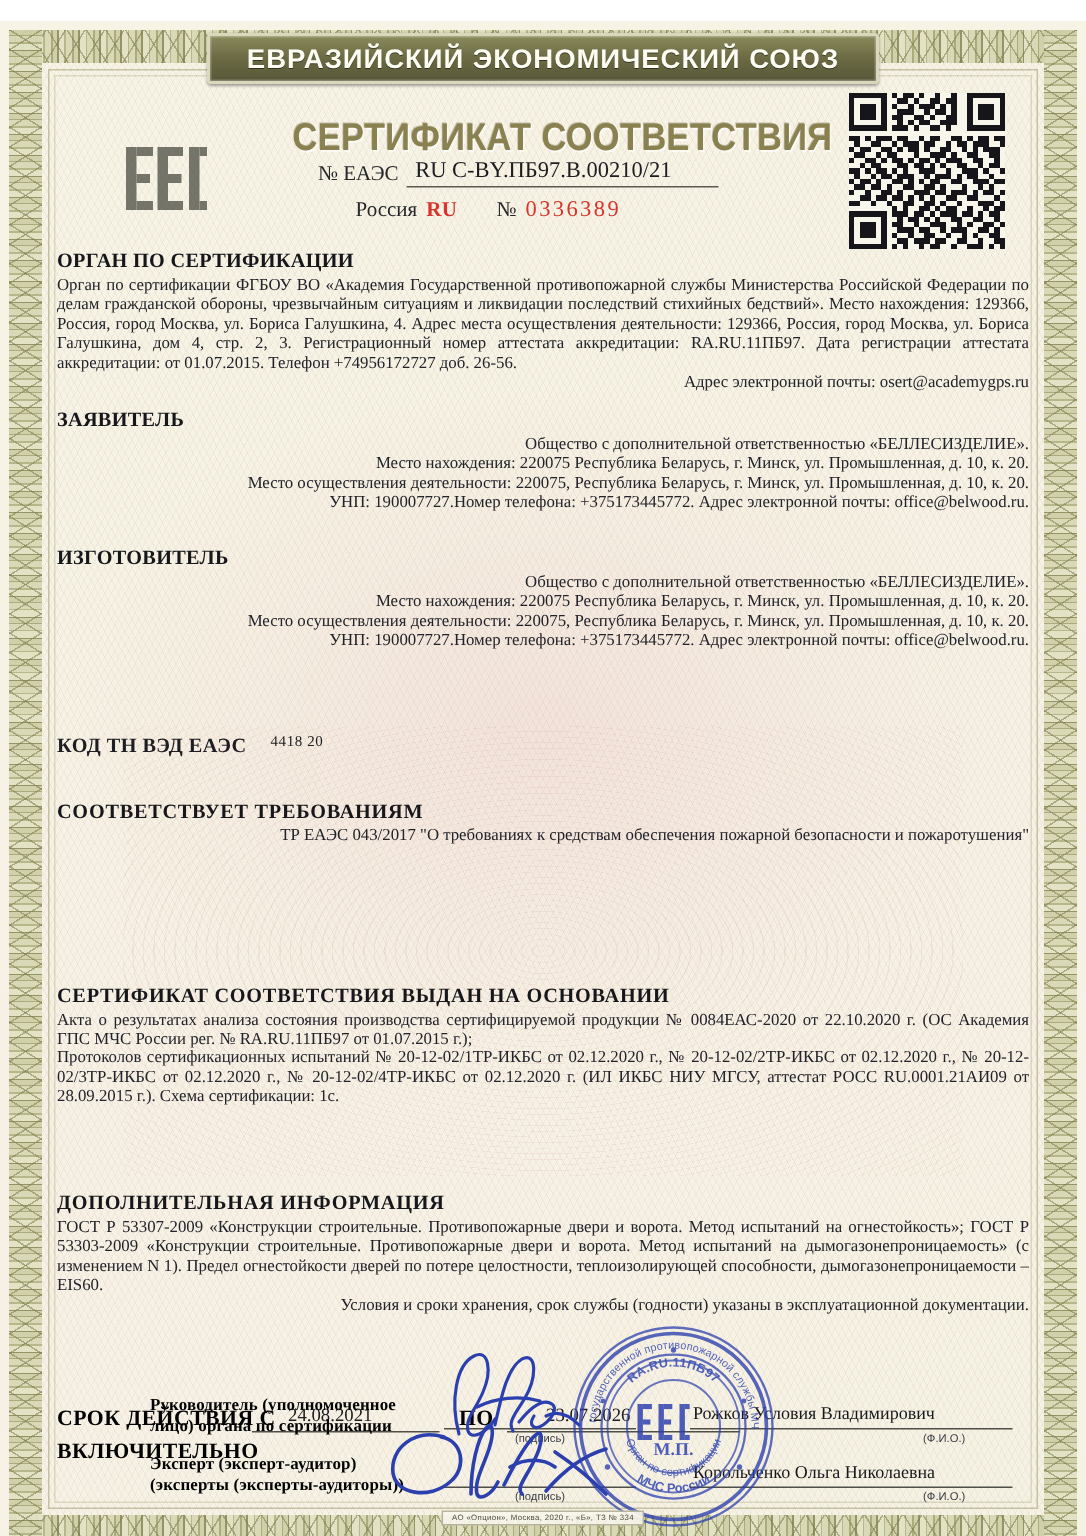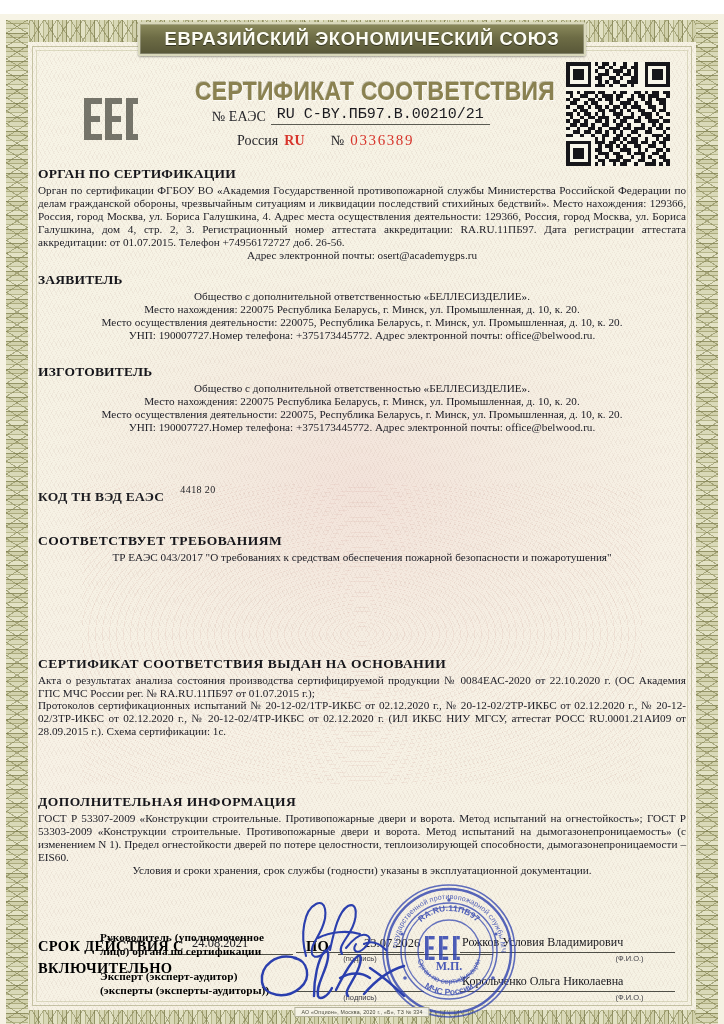--- a/index.html
+++ b/index.html
@@ -153,21 +153,20 @@
     position: absolute;
     left: 212px; top: 92px;
     display: flex; align-items: flex-end;
   }
   .num-label { font-size: 14px; color: #26262a; text-align: center; }
   .num-value {
     font-size: 15px; color: #1b1b20;
     margin-left: 5px; padding: 0 6px 1px 6px;
     border-bottom: 1px solid #5b5b52;
     min-width: 196px;
-    font-family: Liberation Mono, monospace;
   }
   .series-row {
     position: absolute;
     left: 237px; top: 118px;
     display: flex; align-items: baseline;
     font-size: 14px; color: #26262a;
   }
   .series-val {
     color: #d7352c; font-weight: bold;
     margin-left: 6px; letter-spacing: 0.3px;
@@ -208,29 +207,29 @@
     color: #16161b;
     margin-bottom: 2px;
   }
   .sec-head.wide { letter-spacing: 0.5px; }
   .sec-body {
     font-size: 11.2px;
     line-height: 12.9px;
     text-align: justify;
     color: #22222a;
   }
-  .sec-body.nojust { text-align: center; }
+  .sec-body.nojust { text-align: right; }
 
   .spacer-sm { height: 11px; }
   .spacer-md { height: 22px; }
 
   
   .kod-row {
     display: flex;
-    align-items: flex-start;
+    align-items: flex-end;
   }
   .kod-label {
     font-weight: bold; font-size: 13.5px; letter-spacing: 0.3px;
   }
   .kod-value {
     margin-left: 16px;
     font-size: 10px;
     position: relative; top: -5px;
     letter-spacing: 0.4px;
   }

